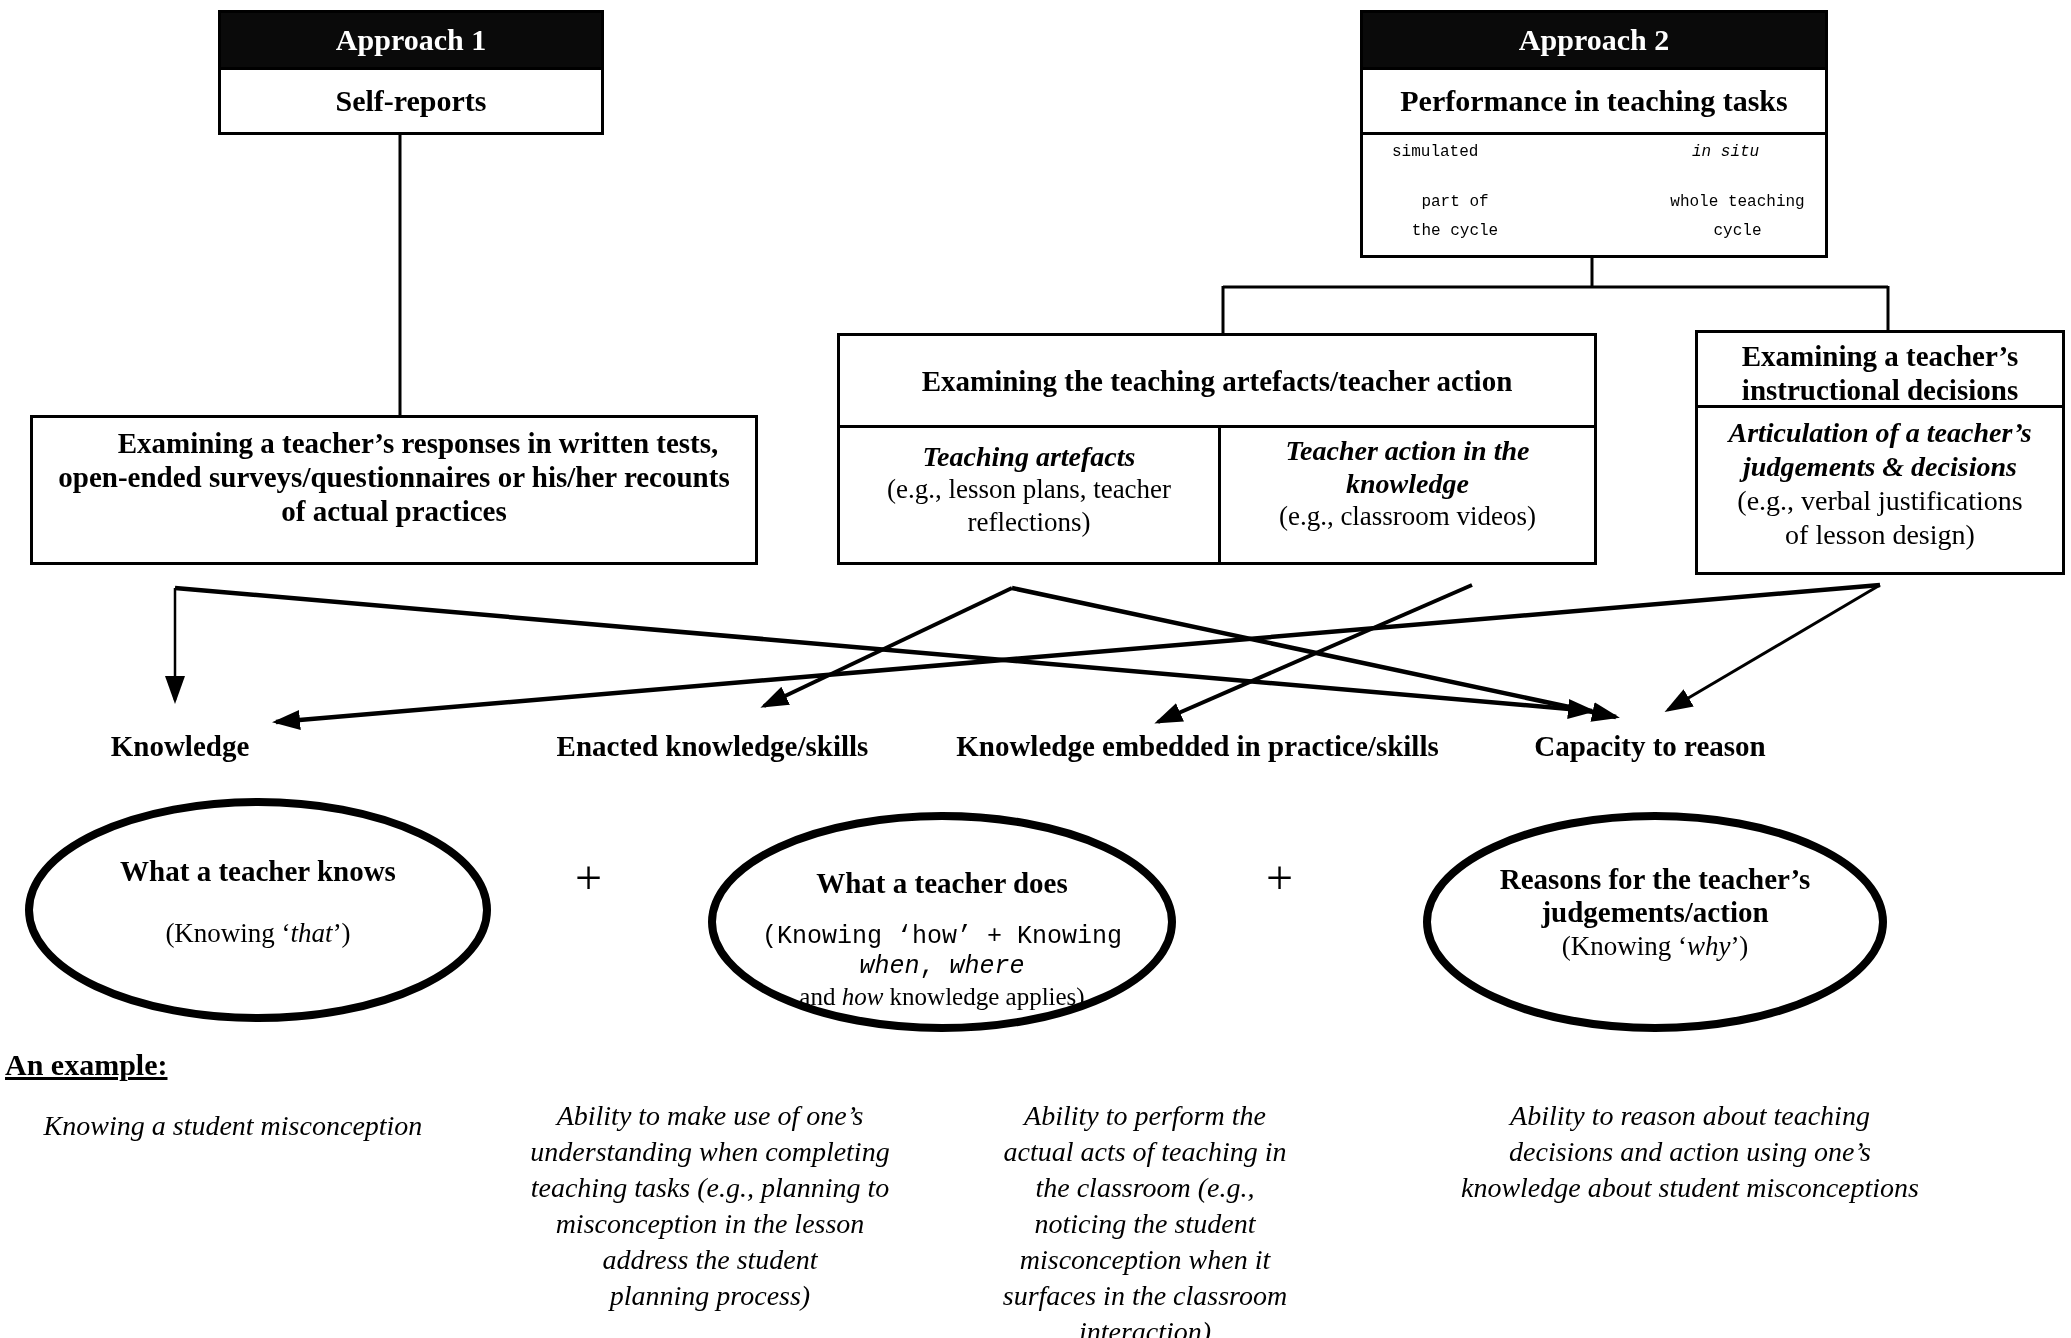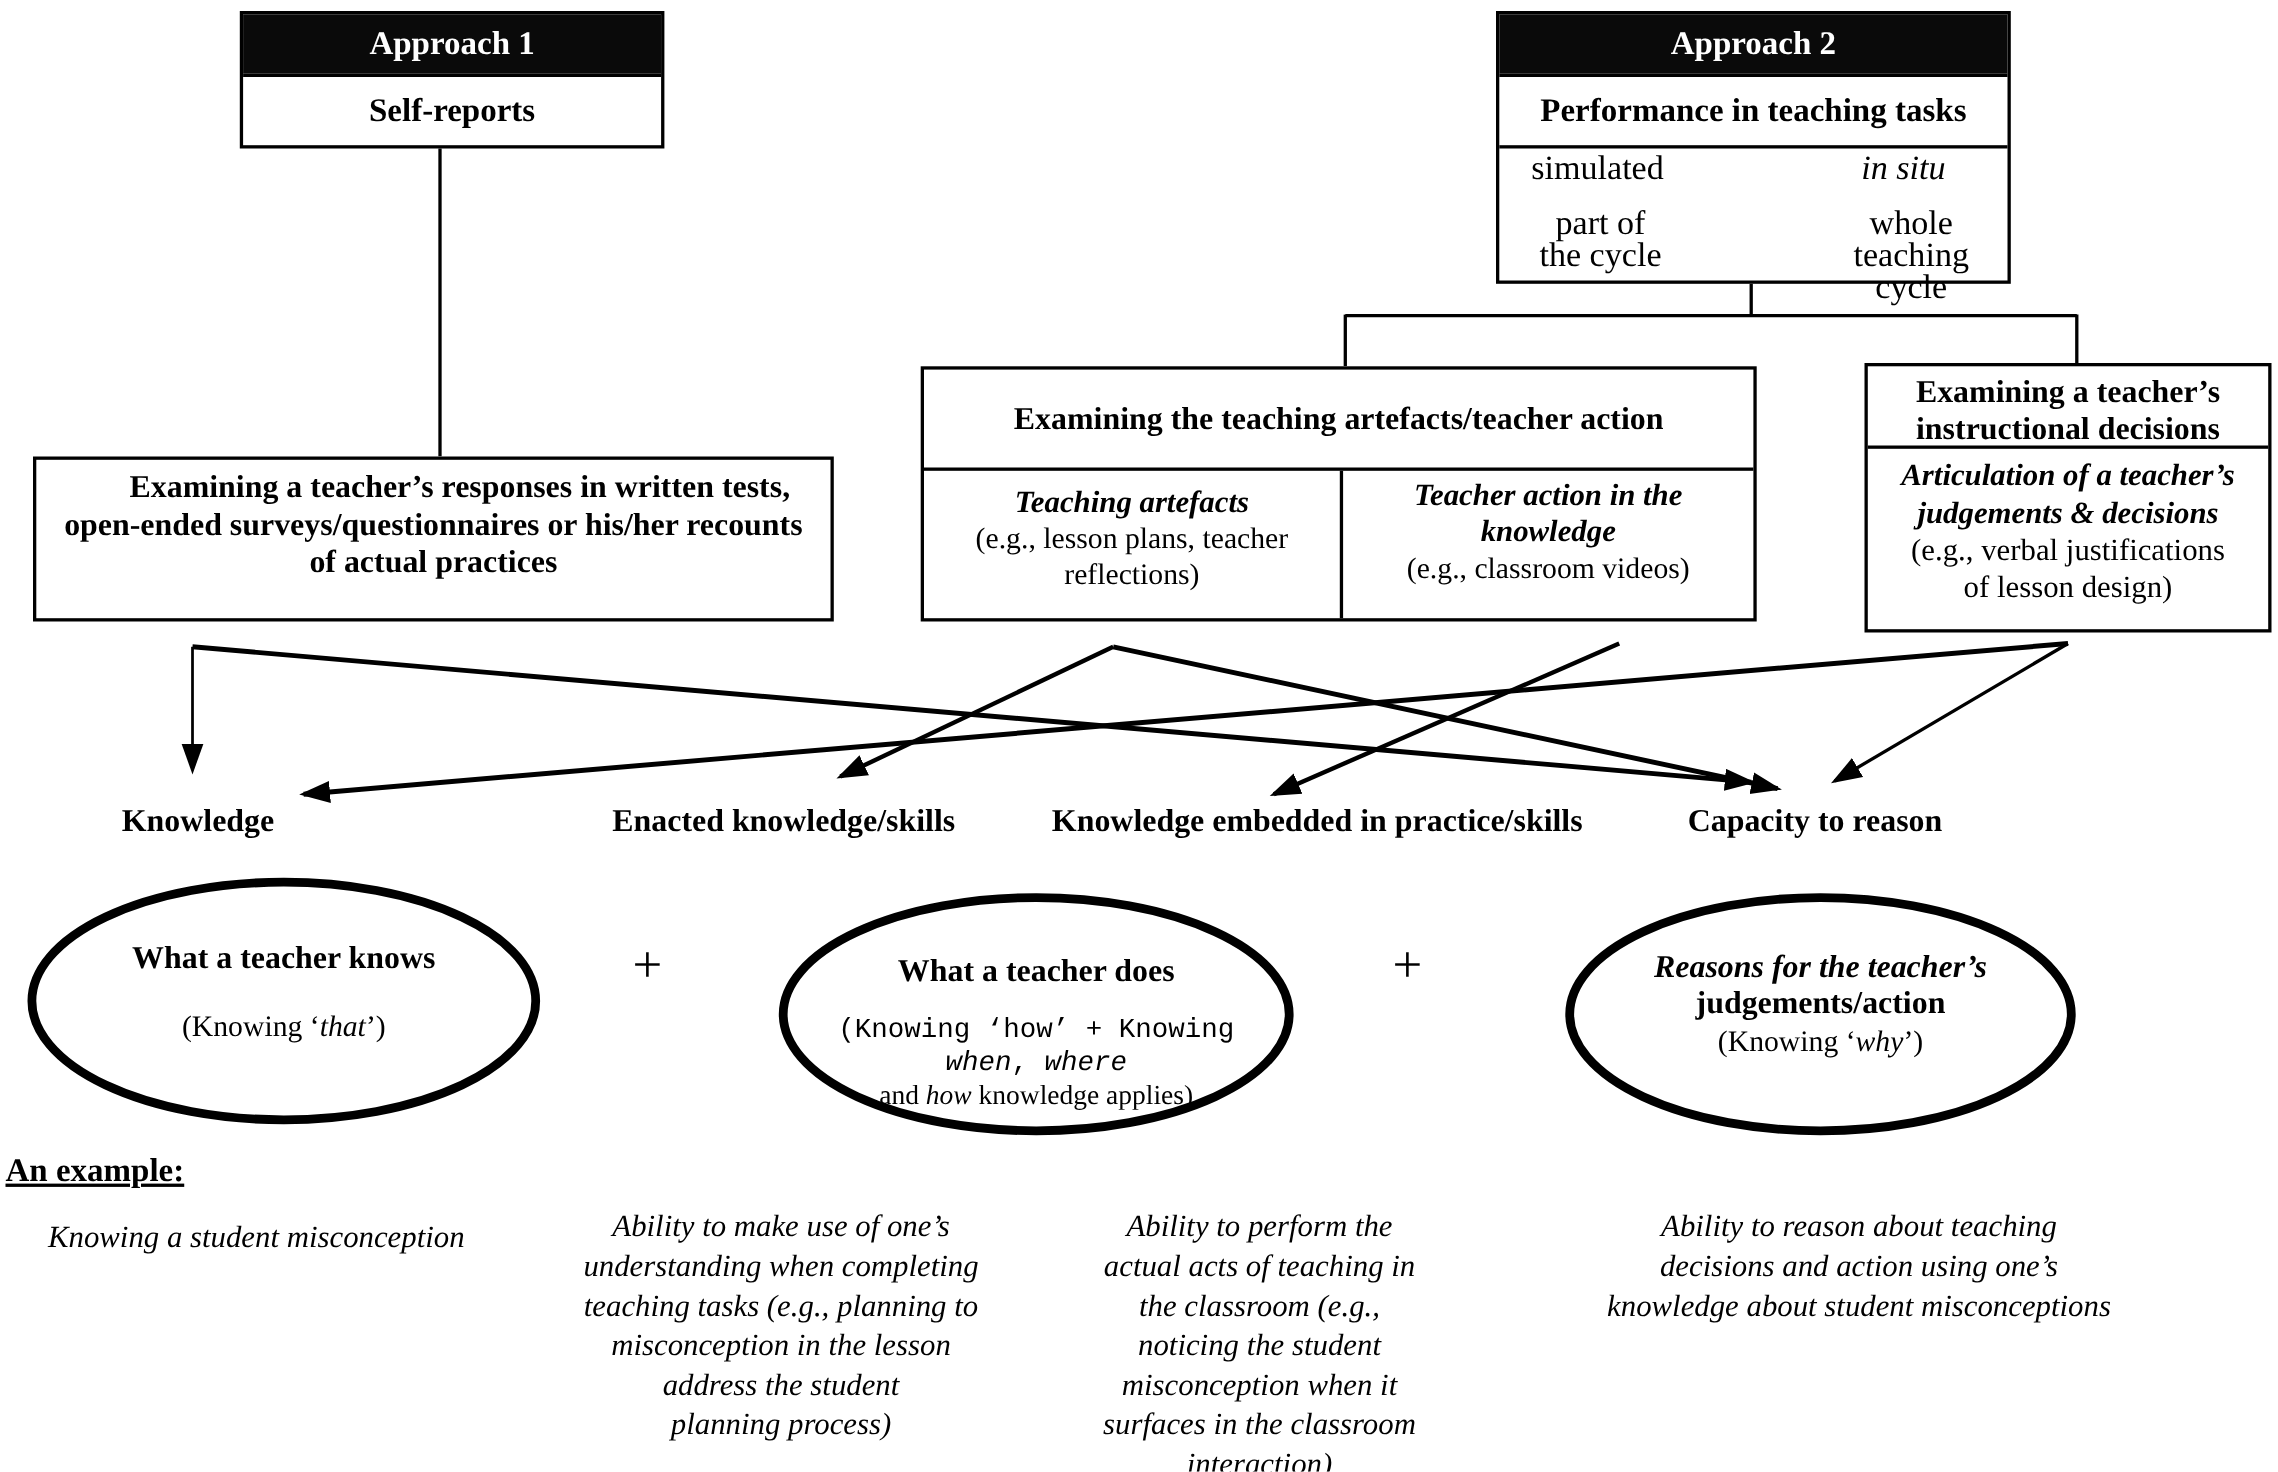--- a/index.html
+++ b/index.html
@@ -27,21 +27,21 @@
 
   .label{position:absolute;font-size:29px;font-weight:bold;text-align:center;}
 
   .ell-title{font-size:29px;font-weight:bold;text-align:center;}
   .ell-sub{font-size:27px;text-align:center;}
   .plus{position:absolute;font-size:48px;font-weight:normal;}
 
   .ex-head{position:absolute;font-size:30px;font-weight:bold;text-decoration:underline;}
   .ex-col{position:absolute;font-style:italic;font-size:28px;line-height:36px;text-align:center;}
 
-  .a2row{position:absolute;font-size:31px;line-height:29px;}
+  .a2row{position:absolute;font-size:16px;line-height:29px;font-family:Liberation Mono, monospace;}
 </style>
 </head>
 <body>
 
 <div id="figure">
 
   <svg id="lines" viewBox="0 0 2071 1338">
     <defs>
       <marker id="ah" markerUnits="userSpaceOnUse" markerWidth="30" markerHeight="22" refX="24" refY="11" orient="auto">
         <path d="M0,1 L28,11 L0,21 Z" fill="#000"></path>
@@ -164,21 +164,21 @@
       <span>(Knowing ‘how’ + Knowing </span><span class="i">when</span><span>, </span><span class="i">where</span>
     </div>
     <div class="ell-sub" style="font-size:25px;line-height:30px;">
       <span>and </span><span class="i">how</span><span> knowledge applies)</span>
     </div>
   </div>
 
   <div class="plus" style="left:1266px;top:850px;">+</div>
 
   <div class="abs" style="left:1435px;top:815px;width:440px;height:214px;">
-    <div class="ell-title" style="margin-top:48px;font-style:italic;">Reasons for the teacher’s</div>
+    <div class="ell-title" style="margin-top:48px;">Reasons for the teacher’s</div>
     <div class="ell-title">judgements/action</div>
     <div class="ell-sub" style="margin-top:2px;">
       <span>(Knowing ‘</span><span class="i">why</span><span>’)</span>
     </div>
   </div>
 
   <div class="ex-head" style="left:5px;top:1048px;">An example:</div>
 
   <div class="ex-col" style="left:23px;top:1108px;width:420px;">
     <div>Knowing a student misconception</div>

